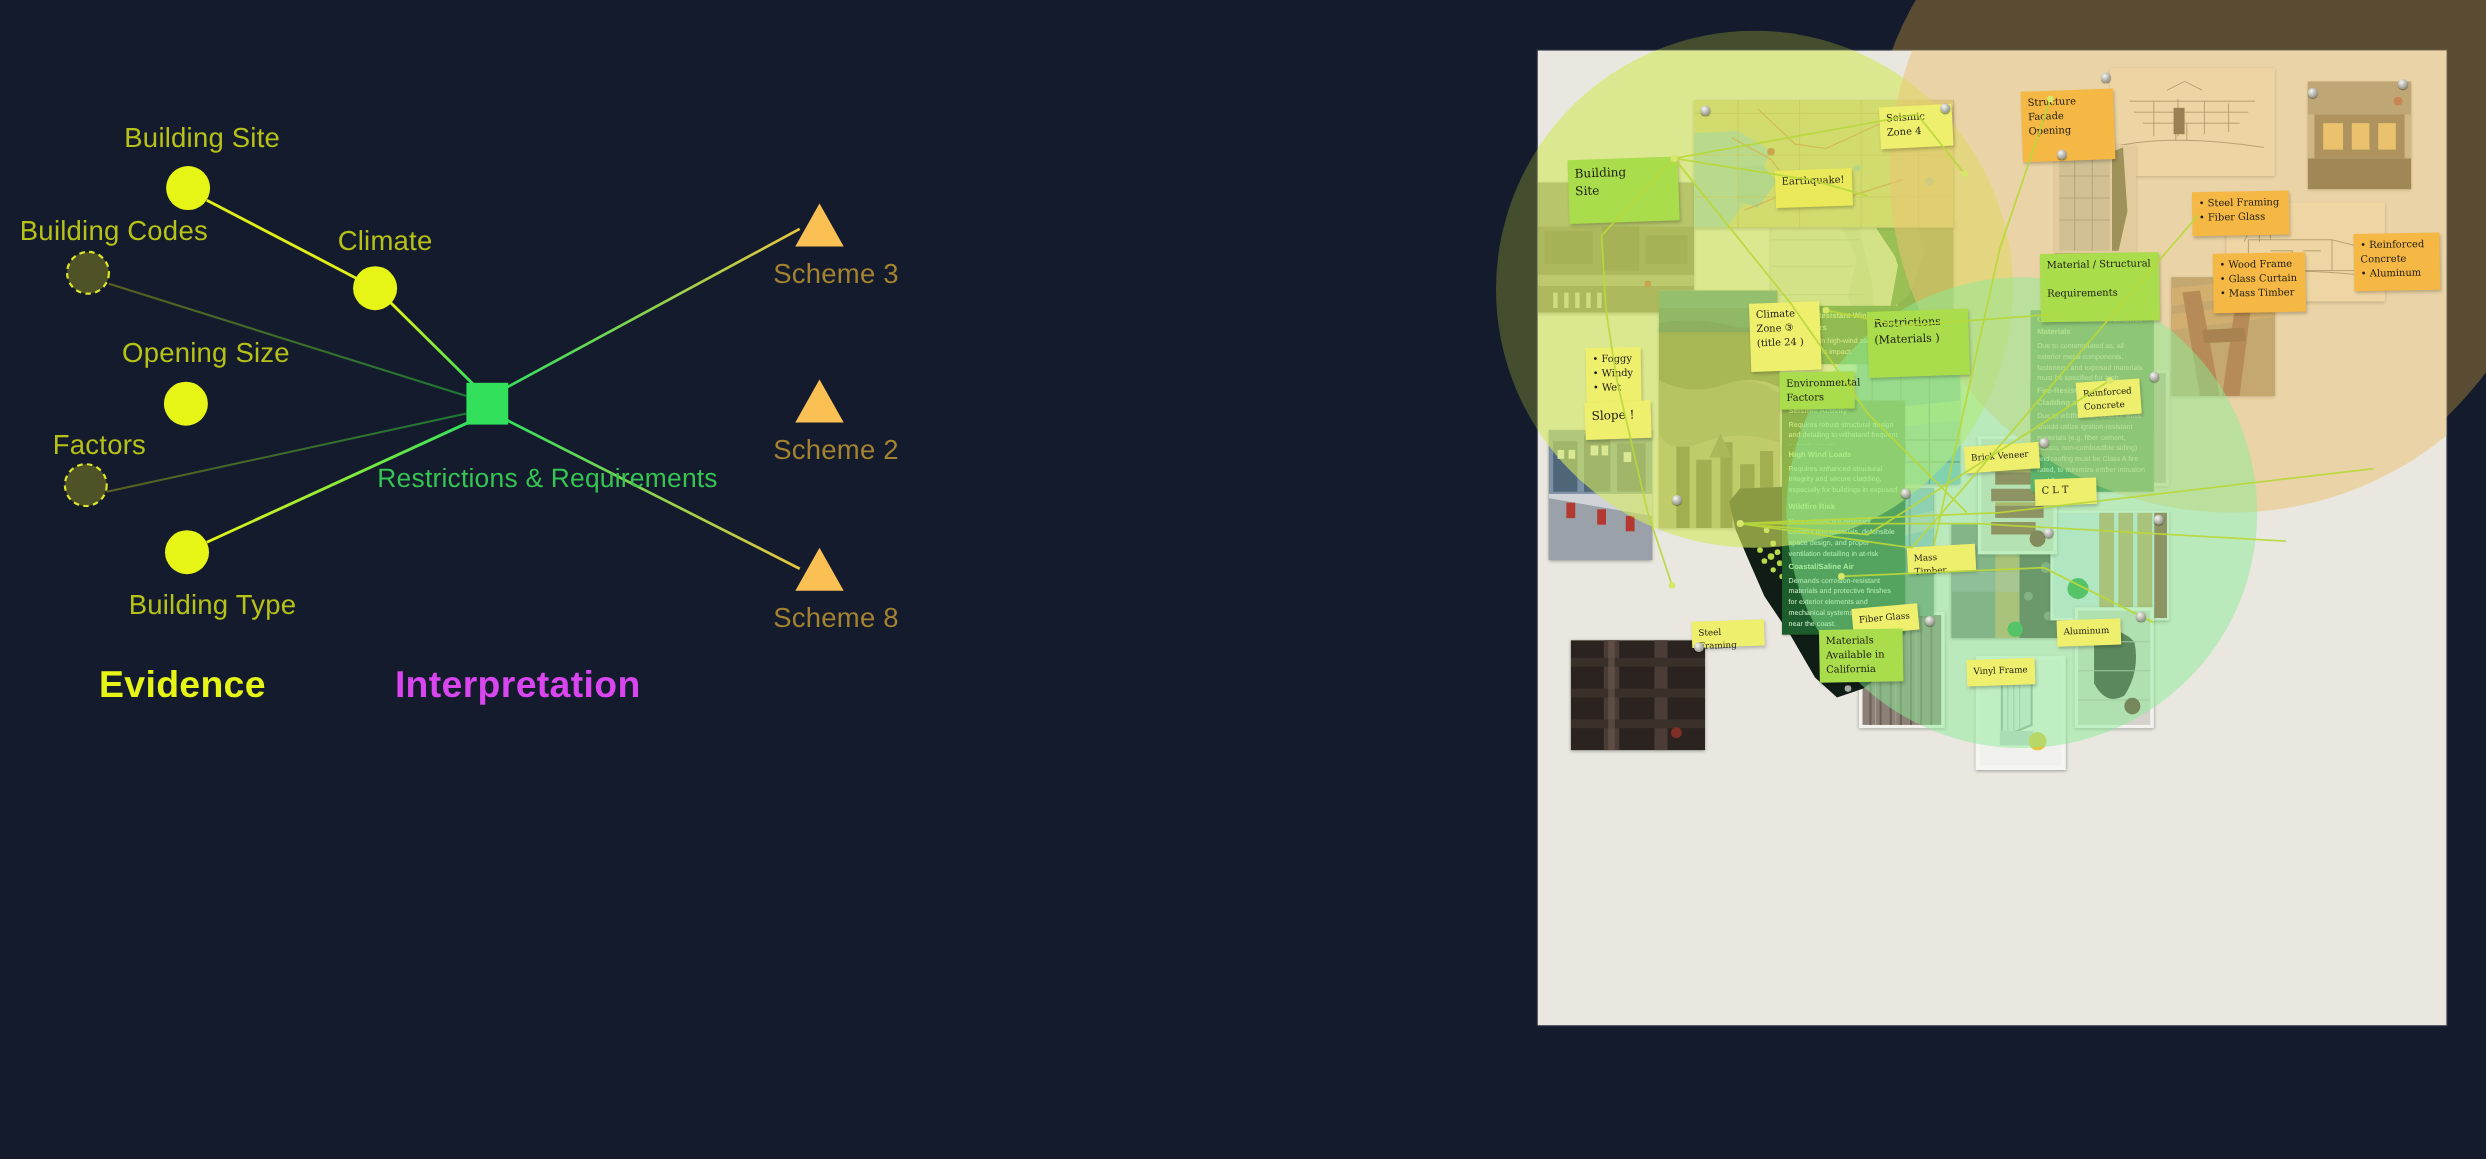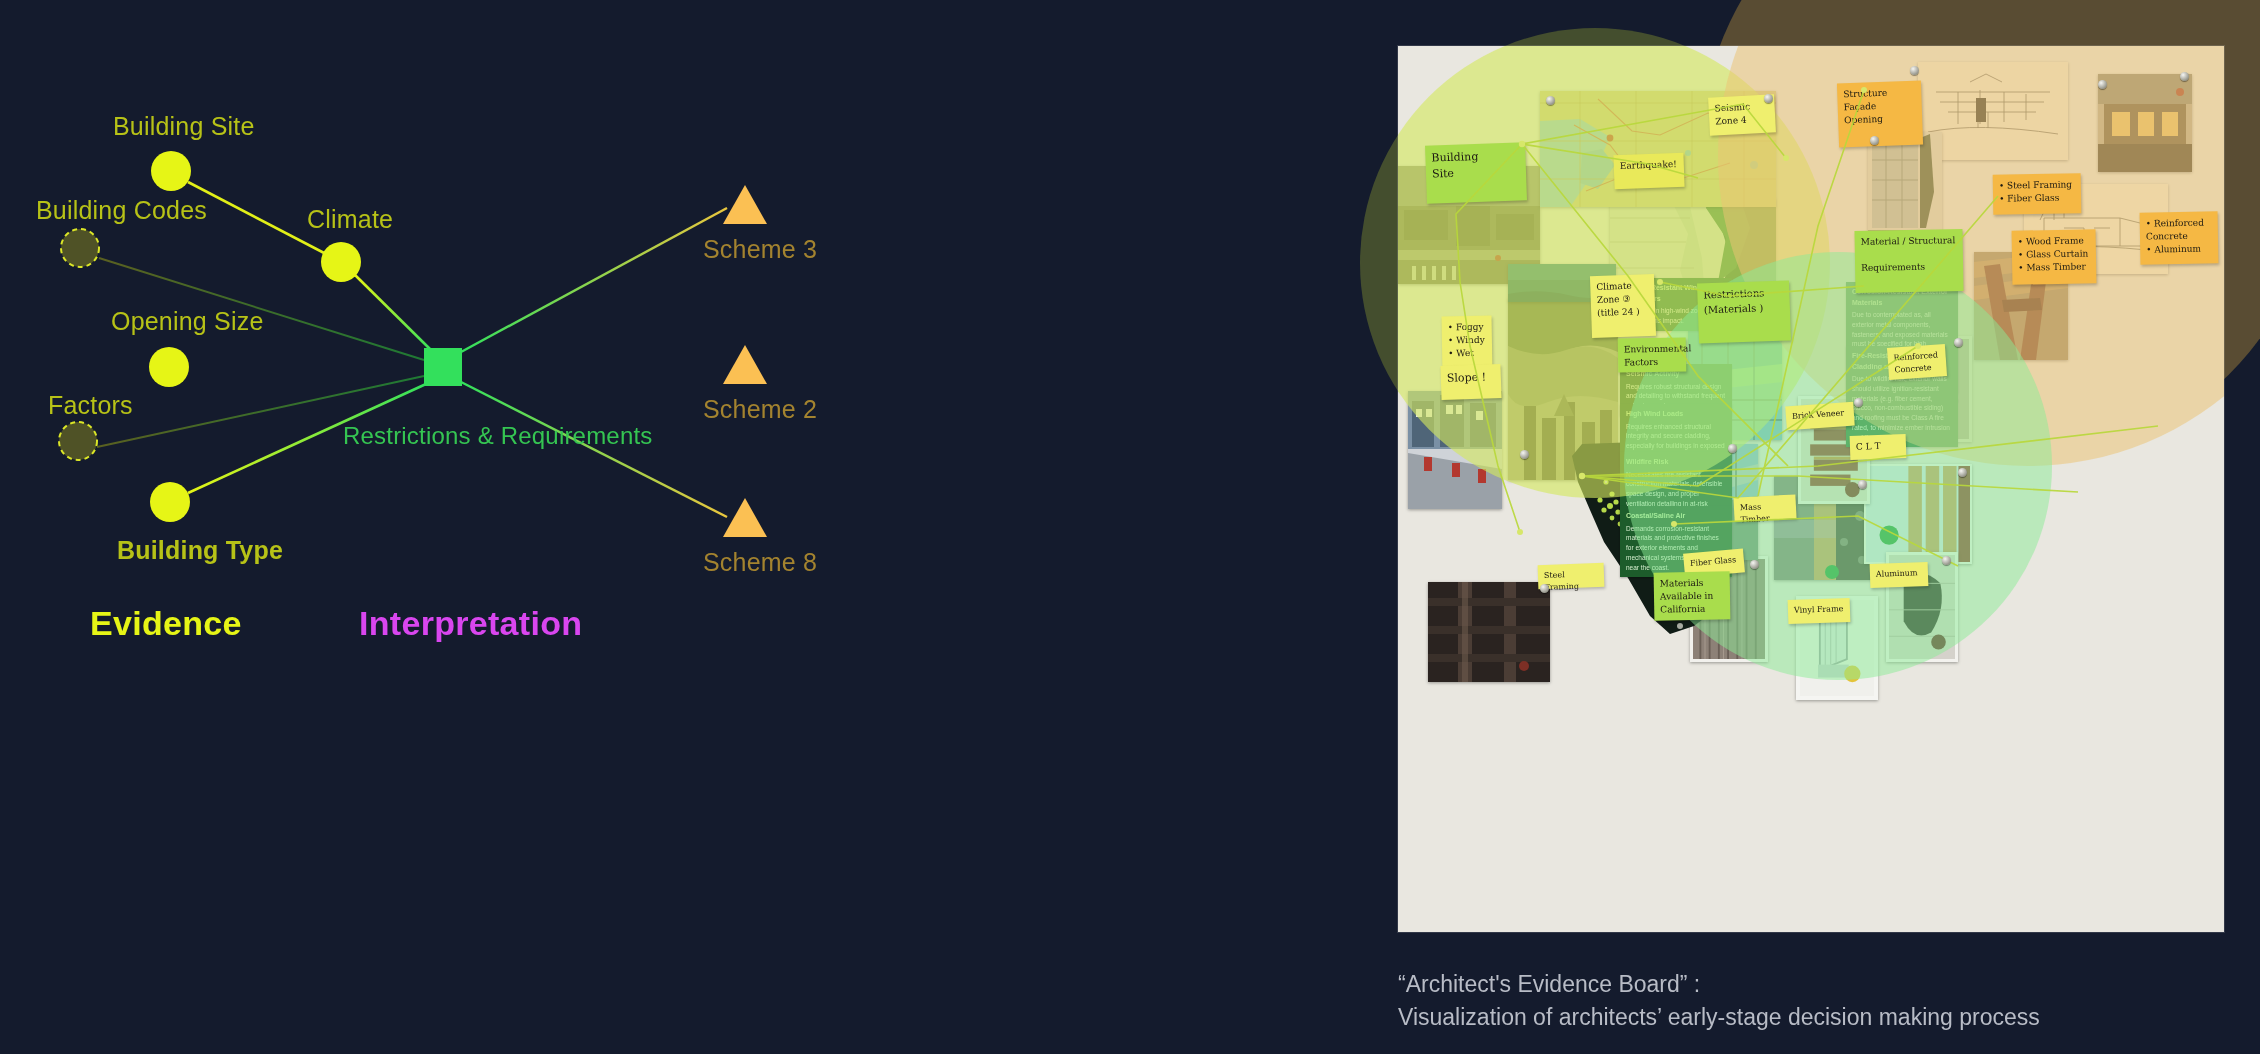--- a/index.html
+++ b/index.html
@@ -174,25 +174,25 @@
       <circle cx="78" cy="441" r="19" fill="#4f5226" stroke="#dbe627" stroke-width="2" stroke-dasharray="5 4"></circle>
 
       <rect x="424" y="348" width="38" height="38" fill="#33e05c"></rect>
 
       <polygon points="745,185 767,224 723,224" fill="#fbc053"></polygon>
       <polygon points="745,345 767,384 723,384" fill="#fbc053"></polygon>
       <polygon points="745,498 767,537 723,537" fill="#fbc053"></polygon>
     </svg>
 
     <div class="node-label" style="left:113px; top:112px;">Building Site</div>
-    <div class="node-label" style="left:36px; top:196px;">Building Codes</div>
+    <div class="node-label" style="left:18px; top:196px;">Building Codes</div>
     <div class="node-label" style="left:307px; top:205px;">Climate</div>
     <div class="node-label" style="left:111px; top:307px;">Opening Size</div>
     <div class="node-label" style="left:48px; top:391px;">Factors</div>
-    <div class="node-label" style="left:117px; top:536px;font-weight:bold;">Building Type</div>
+    <div class="node-label" style="left:117px; top:536px;">Building Type</div>
 
     <div class="node-label center" style="left:343px; top:420px; width:200px;">Restrictions
 &amp;
 Requirements</div>
 
     <div class="node-label scheme" style="left:703px; top:235px;">Scheme 3</div>
     <div class="node-label scheme" style="left:703px; top:395px;">Scheme 2</div>
     <div class="node-label scheme" style="left:703px; top:548px;">Scheme 8</div>
 
     <div class="legend" style="left:90px; top:604px; color:#e6f516;">Evidence</div>
@@ -701,15 +701,13 @@
       <div class="pin" style="left:556px; top:292px; z-index:61;"></div>
       <div class="pin" style="left:456px; top:352px; z-index:61;"></div>
       <div class="pin" style="left:560px; top:422px; z-index:61;"></div>
       <div class="pin" style="left:460px; top:434px; z-index:61;"></div>
       <div class="pin" style="left:544px; top:510px; z-index:61;"></div>
       <div class="pin" style="left:352px; top:514px; z-index:61;"></div>
       <div class="pin" style="left:142px; top:538px; z-index:61;"></div>
     </div>
   </div>
 
-  <div class="caption">“Architect's Evidence Board” :
-Visualization of architects’ early-stage decision making process</div>
 </div>
 
 </body></html>

